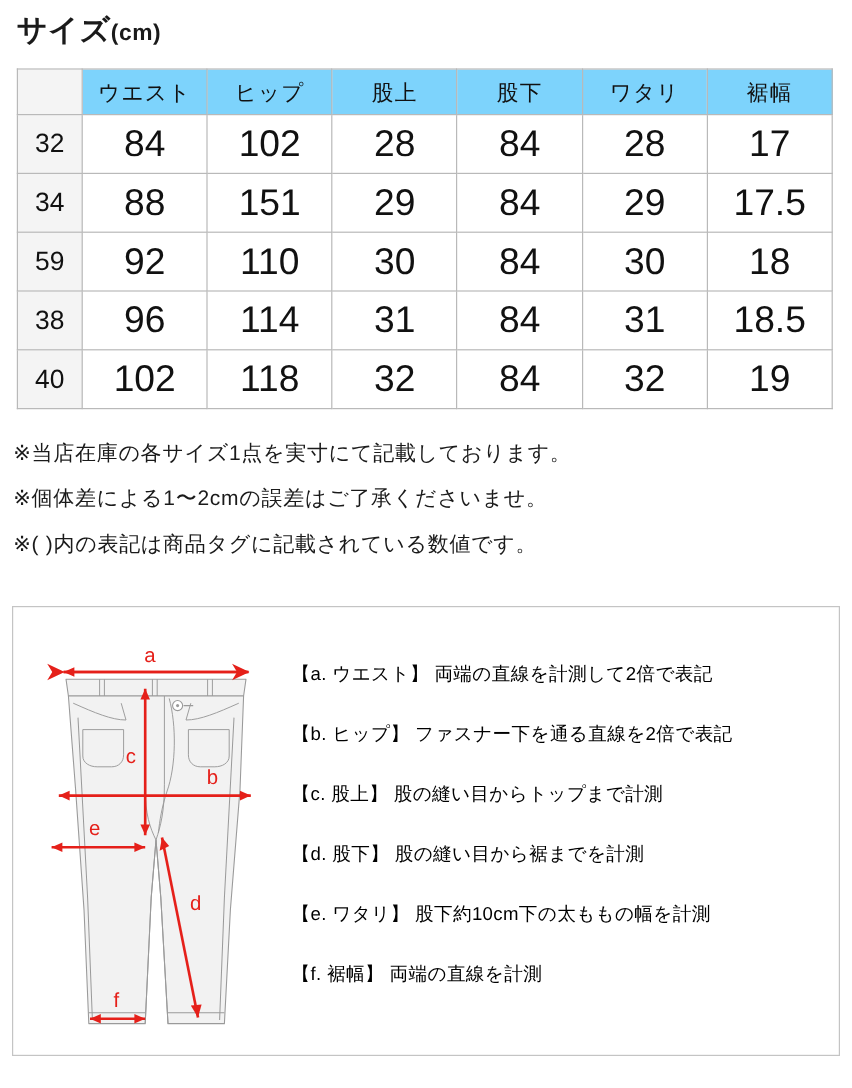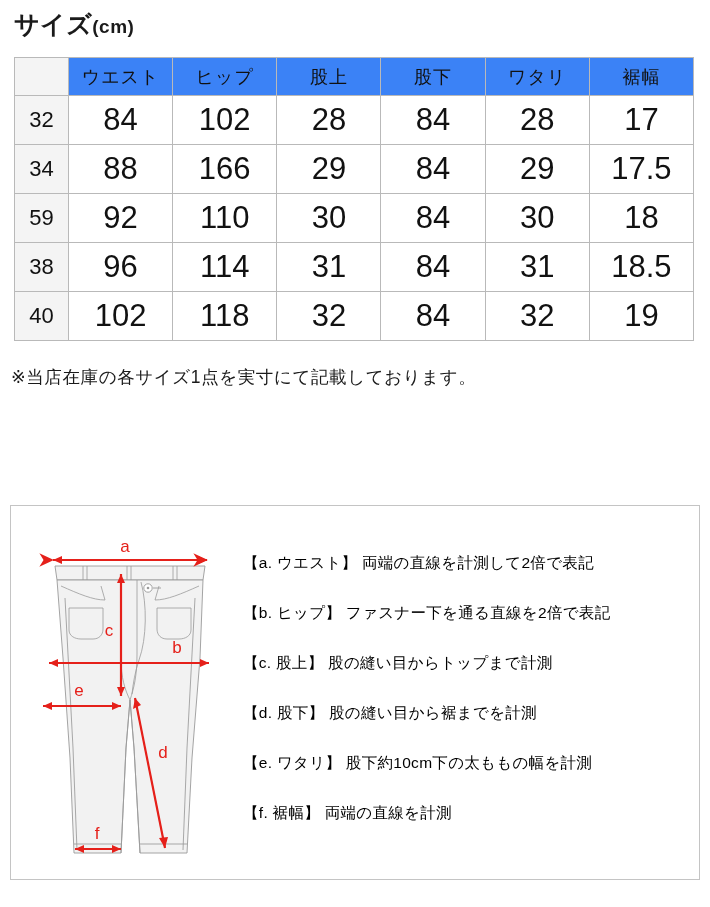--- a/index.html
+++ b/index.html
@@ -48,21 +48,21 @@
     background: #ffffff;
   }
   .size-table td, .size-table th {
     border: 1px solid #b9b9b9;
     text-align: center;
     font-weight: normal;
     padding: 0;
   }
   .size-table thead th {
     height: 37px;
-    background: #3b82f6;
+    background: #7dd3fc;
     font-size: 18px;
     color: #111;
     letter-spacing: 1px;
   }
   .size-table tbody td {
     height: 48px;
     font-size: 31px;
     color: #111;
     background: #ffffff;
   }
@@ -171,21 +171,21 @@
         <td>84</td>
         <td>102</td>
         <td>28</td>
         <td>84</td>
         <td>28</td>
         <td>17</td>
       </tr>
       <tr>
         <td class="rowhead">34</td>
         <td>88</td>
-        <td>166</td>
+        <td>151</td>
         <td>29</td>
         <td>84</td>
         <td>29</td>
         <td>17.5</td>
       </tr>
       <tr>
         <td class="rowhead">59</td>
         <td>92</td>
         <td>110</td>
         <td>30</td>
@@ -209,20 +209,22 @@
         <td>32</td>
         <td>84</td>
         <td>32</td>
         <td>19</td>
       </tr>
     </tbody>
   </table>
 
   <div class="notes">
     <div class="note">※当店在庫の各サイズ1点を実寸にて記載しております。</div>
+    <div class="note">※個体差による1〜2cmの誤差はご了承くださいませ。</div>
+    <div class="note">※( )内の表記は商品タグに記載されている数値です。</div>
   </div>
 
   <div class="panel">
     <div class="panel-inner">
 
       <svg class="jeans-figure" viewBox="0 0 226 368">
         <defs>
           <marker id="ah" markerWidth="7" markerHeight="7" refX="6.2" refY="3.5" orient="auto">
             <path d="M0,0.4 L6.6,3.5 L0,6.6 L1.9,3.5 Z" fill="#e5201a"></path>
           </marker>

